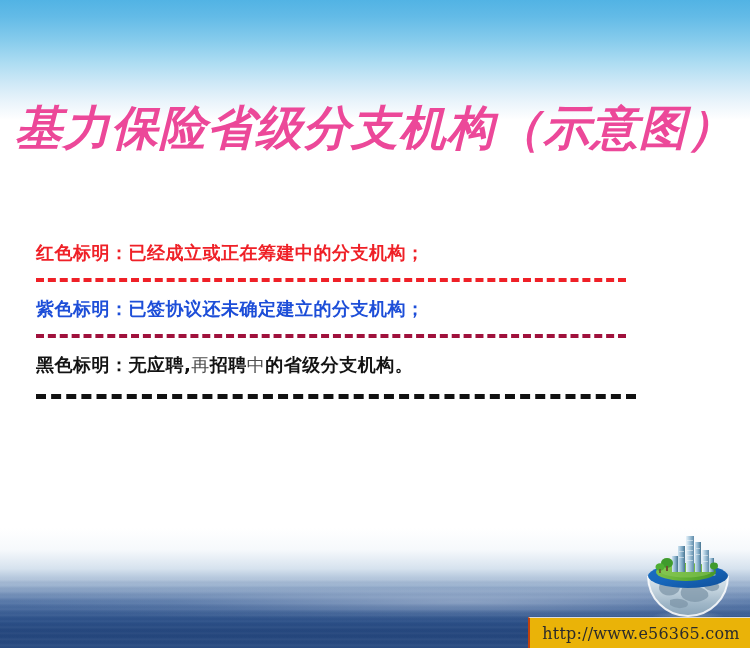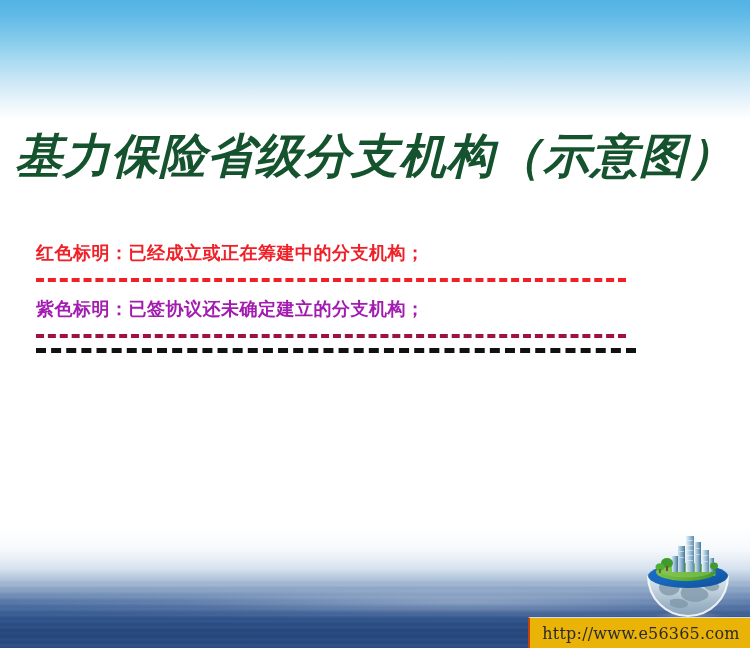--- a/index.html
+++ b/index.html
@@ -88,23 +88,22 @@
     left: 0;
     top: 98px;
     width: 750px;
     text-align: center;
     font-family: "DejaVu Serif", "Liberation Serif", serif;
     font-weight: bold;
     font-style: italic;
     font-size: 47px;
     line-height: 60px;
     letter-spacing: 1px;
-    color: #14532d;
+    color: #ec4899;
     white-space: nowrap;
-    margin-top: 28px;
   }
 
   
   .legend {
     position: absolute;
     left: 36px;
     top: 234px;
     width: 680px;
   }
   .legend-row {
@@ -116,21 +115,21 @@
     font-size: 18px;
     line-height: 38px;
     letter-spacing: 0.5px;
     white-space: nowrap;
   }
   .legend-text .thin {
     font-weight: normal;
     color: #4e4e4e;
   }
   .row-red   .legend-text { color: #ef2027; }
-  .row-purple .legend-text { color: #a21caf; }
+  .row-purple .legend-text { color: #1d4ed8; }
   .row-black .legend-text { color: #131313; }
 
   .rule {
     width: 590px;
     height: 0;
     margin-top: 6px;
     margin-bottom: 8px;
   }
   .rule-red {
     border-top: 4px dashed #ef2027;
@@ -195,20 +194,21 @@
       <div class="legend-text"><span>红色标明：已经成立或正在筹建中的分支机构；</span></div>
       <div class="rule rule-red"></div>
     </div>
 
     <div class="legend-row row-purple">
       <div class="legend-text"><span>紫色标明：已签协议还未确定建立的分支机构；</span></div>
       <div class="rule rule-purple"></div>
     </div>
 
     <div class="legend-row row-black">
+      <div class="legend-text"><span>黑色标明：无应聘,</span><span class="thin">再</span><span>招聘</span><span class="thin">中</span><span>的省级分支机构。</span></div>
       <div class="rule rule-black"></div>
     </div>
 
   </div>
 
   <div class="globe-logo">
     <svg width="104" height="98" viewBox="0 0 104 98" xmlns="http://www.w3.org/2000/svg">
       <defs>
         <linearGradient id="gBowl" x1="0" y1="0" x2="0" y2="1">
           <stop offset="0%" stop-color="#dfe8ee"></stop>

